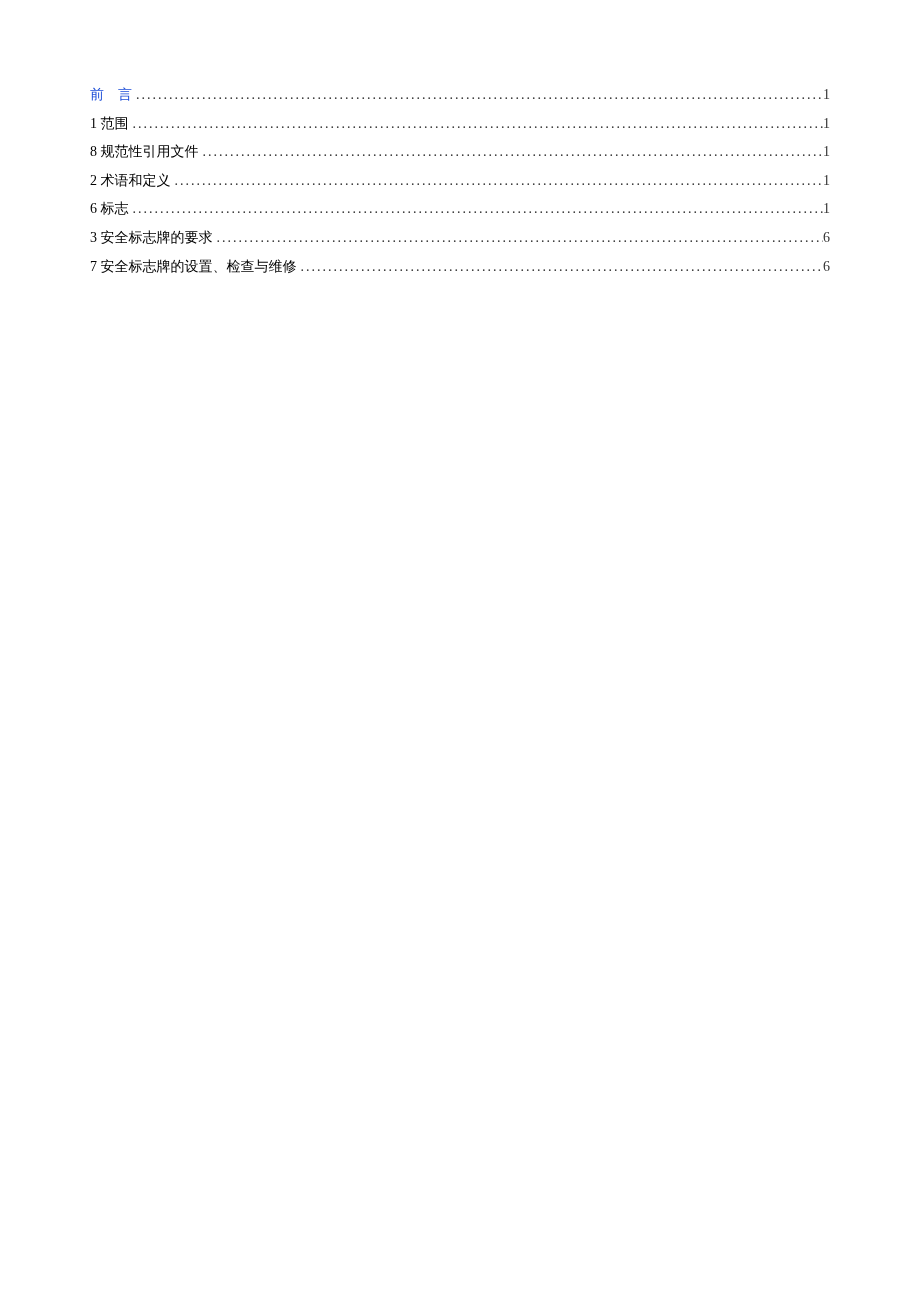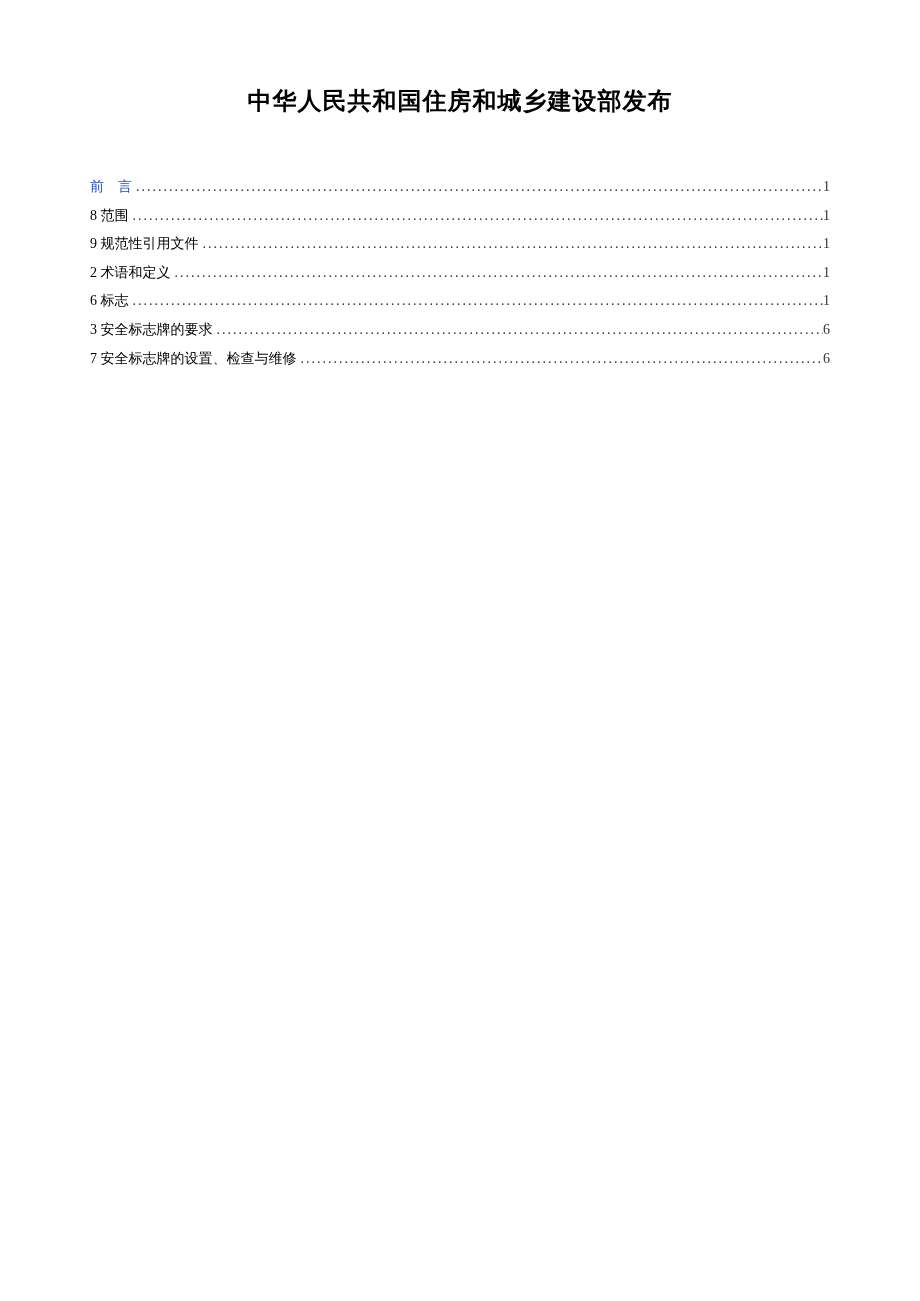--- a/index.html
+++ b/index.html
@@ -58,38 +58,37 @@
     }
     .toc-page {
       flex-shrink: 0;
       color: #333;
     }
   </style>
 </head>
 <body>
 
 <div class="page-container">
-  <h1 class="title">中华人民共和国住房和城乡建设部发布</h1>
 
   <div class="toc">
 
     <div class="toc-entry">
       <span class="toc-label is-link"><span class="spaced">前</span><span>言</span></span>
       <span class="toc-dots"></span>
       <span class="toc-page">1</span>
     </div>
 
     <div class="toc-entry">
-      <span class="toc-label">8 范围</span>
+      <span class="toc-label">1 范围</span>
       <span class="toc-dots"></span>
       <span class="toc-page">1</span>
     </div>
 
     <div class="toc-entry">
-      <span class="toc-label">9 规范性引用文件</span>
+      <span class="toc-label">8 规范性引用文件</span>
       <span class="toc-dots"></span>
       <span class="toc-page">1</span>
     </div>
 
     <div class="toc-entry">
       <span class="toc-label">2 术语和定义</span>
       <span class="toc-dots"></span>
       <span class="toc-page">1</span>
     </div>
 

